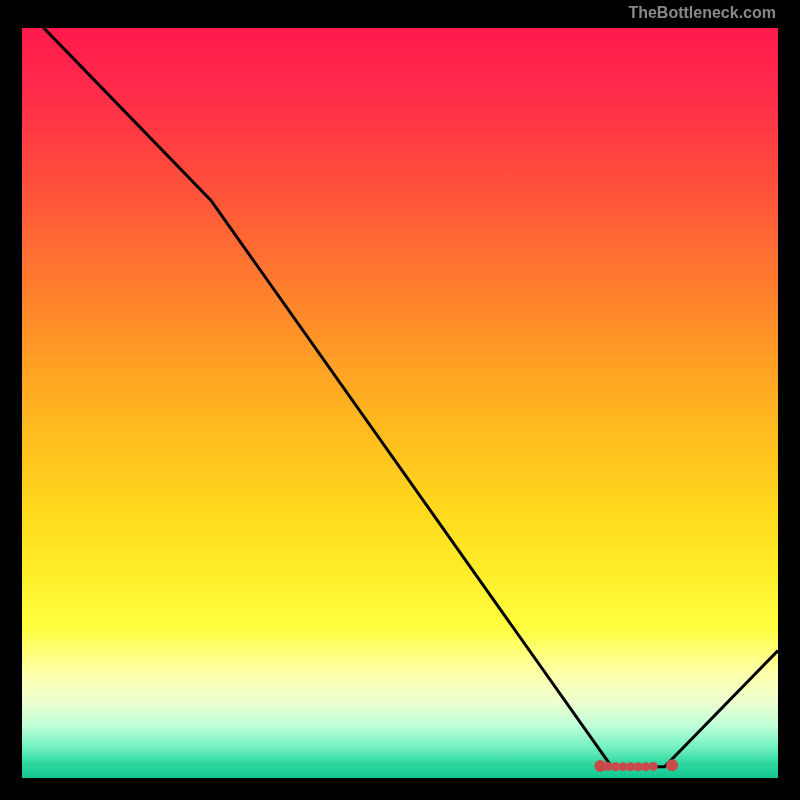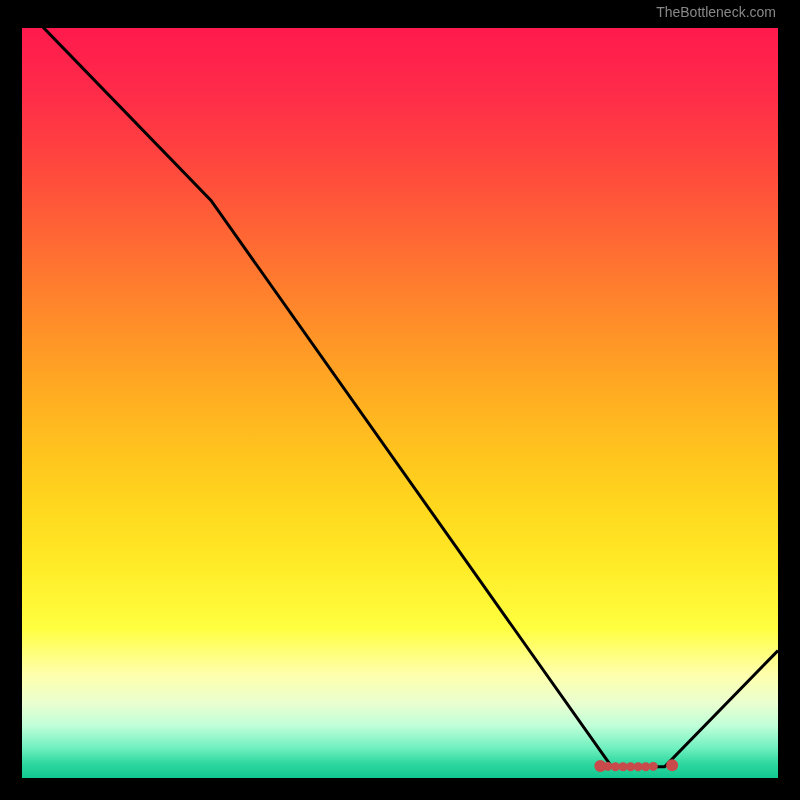--- a/index.html
+++ b/index.html
@@ -8,22 +8,22 @@
     height: 800px;
     background: #000;
     position: relative;
     font-family: Arial, sans-serif;
   }
   .attribution {
     position: absolute;
     top: 4px;
     right: 24px;
     color: #888;
-    font-size: 14px;
-    font-weight: 400;
+    font-size: 16px;
+    font-weight: 700;
   }
   .plot-area {
     position: absolute;
     left: 22px;
     top: 28px;
     width: 756px;
     height: 750px;
     background: linear-gradient(to bottom,
       #ff1a4d 0%,
       #ff2a4a 8%,

